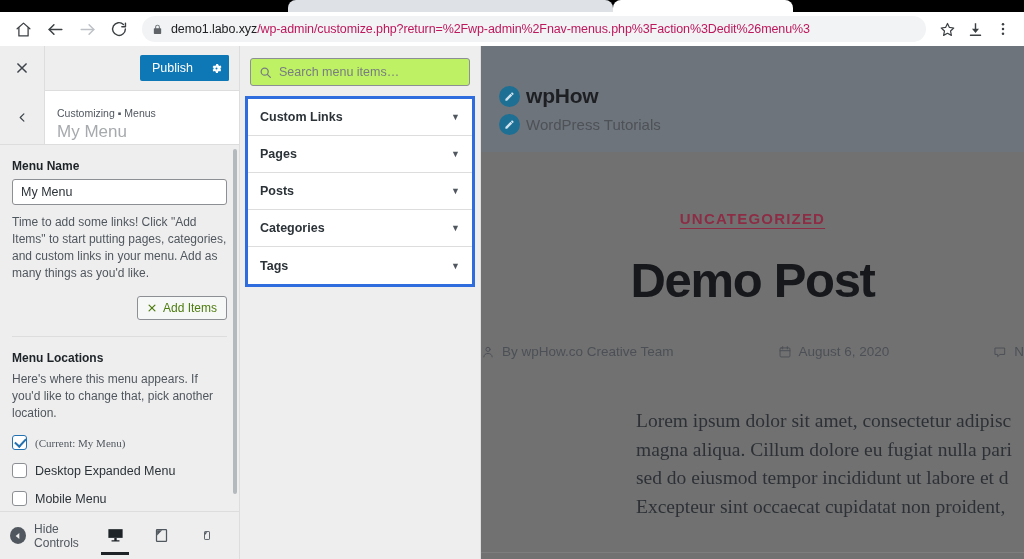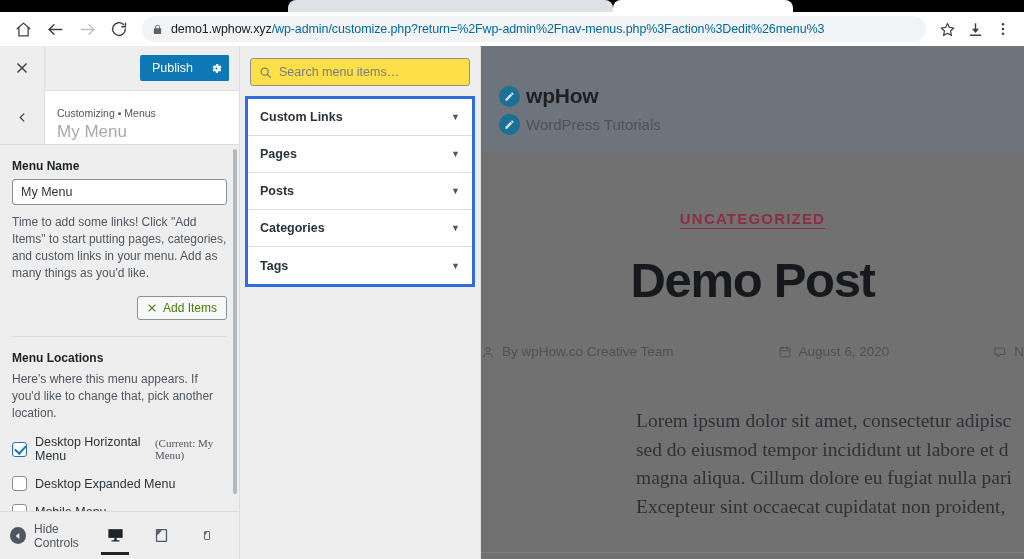--- a/index.html
+++ b/index.html
@@ -40,21 +40,21 @@
   .omnibox {
     flex: 1 1 auto; height: 26px; background: #f1f3f4; border-radius: 13px;
     display: flex; align-items: center; padding: 0 10px; margin: 0 6px;
     gap: 8px; min-width: 0;
   }
   .omnibox .url {
     font-size: 12.5px; color: #202124; white-space: nowrap;
     overflow: hidden; text-overflow: clip; letter-spacing: -0.1px;
   }
   .omnibox .url .host { color: #202124; }
-  .omnibox .url .path { color: #0369a1; text-align: center; }
+  .omnibox .url .path { color: #be185d; text-align: center; }
   .tb-icon {
     width: 26px; height: 26px; display: flex; align-items: center;
     justify-content: center; color: #3c4043; flex: 0 0 auto;
   }
 
   
   .viewport {
     position: absolute; left: 0; top: 46px; width: 1024px; height: 513px;
     display: flex; background: #eee;
   }
@@ -169,21 +169,21 @@
     height: 3px; background: #1d2327;
   }
 
   
   .cz-subpanel {
     width: 241px; height: 513px; background: #eee; position: relative;
     border-right: 1px solid #ddd; display: flex; flex-direction: column;
   }
   .search-wrap { padding: 12px 10px 10px 10px; flex: 0 0 auto; }
   .search-box {
-    height: 28px; border: 1px solid #8c8f94; border-radius: 3px; background: #fde047;
+    height: 28px; border: 1px solid #8c8f94; border-radius: 3px; background: #bef264;
     display: flex; align-items: center; padding: 0 8px; gap: 7px;
   }
   .search-box .ph { font-size: 12.5px; color: #787c82; }
 
   .accordion-outline {
     border: 3px solid #2f6ddf; background: #fff; margin: 0 5px;
     flex: 0 0 auto;
   }
   .acc-item {
     height: 37px; display: flex; align-items: center; justify-content: space-between;
@@ -265,21 +265,21 @@
           <path d="M20.6 4.3v4.8h-4.8"></path>
         </svg>
     </div>
 
     <div class="omnibox">
       <span style="display:flex;color:#5f6368;">
         <svg width="11" height="13" viewBox="0 0 24 24" fill="currentColor">
             <path d="M12 1.5a5 5 0 0 0-5 5V9H5.6A1.6 1.6 0 0 0 4 10.6v9.8A1.6 1.6 0 0 0 5.6 22h12.8a1.6 1.6 0 0 0 1.6-1.6v-9.8A1.6 1.6 0 0 0 18.4 9H17V6.5a5 5 0 0 0-5-5zm0 2a3 3 0 0 1 3 3V9H9V6.5a3 3 0 0 1 3-3z"></path>
           </svg>
       </span>
-      <span class="url"><span class="host">demo1.wphow.xyz</span><span class="path">/wp-admin/customize.php?return=%2Fwp-admin%2Fnav-menus.php%3Faction%3Dedit%26menu%3</span></span>
+      <span class="url"><span class="host">demo1.labo.xyz</span><span class="path">/wp-admin/customize.php?return=%2Fwp-admin%2Fnav-menus.php%3Faction%3Dedit%26menu%3</span></span>
     </div>
 
     <div class="tb-icon">
       <svg width="17" height="17" viewBox="0 0 24 24" fill="none" stroke="currentColor" stroke-width="1.7" stroke-linejoin="round">
           <path d="M12 3.5l2.7 5.6 6.1.8-4.5 4.3 1.2 6.1L12 17.4 6.5 20.3l1.2-6.1L3.2 9.9l6.1-.8z"></path>
         </svg>
     </div>
     <div class="tb-icon">
       <svg width="17" height="17" viewBox="0 0 24 24" fill="currentColor">
           <path d="M11 3h2v8h4l-5 6-5-6h4z"></path>
@@ -350,21 +350,20 @@
           </div>
 
           <div class="hr"></div>
 
           <div class="lbl-strong">Menu Locations</div>
           <div class="loc-help">Here's where this menu appears. If you'd like to change that, pick another location.</div>
 
           <div>
             <div class="check-row">
               <span class="cbox checked"></span>
-              <span>Desktop Horizontal Menu</span>
               <span class="check-note">(Current: My Menu)</span>
             </div>
             <div class="check-row">
               <span class="cbox"></span>
               <span>Desktop Expanded Menu</span>
             </div>
             <div class="check-row">
               <span class="cbox"></span>
               <span>Mobile Menu</span>
             </div>
@@ -494,22 +493,22 @@
               <svg width="14" height="14" viewBox="0 0 24 24" fill="none" stroke="currentColor" stroke-width="1.7" stroke-linecap="round" stroke-linejoin="round">
                   <path d="M4 5.2h16v11H12l-4 3.8v-3.8H4z"></path>
                 </svg>
             </span>
             <span>N</span>
           </span>
         </div>
 
         <div class="pv-body">
           <div>Lorem ipsum dolor sit amet, consectetur adipisc</div>
+          <div>magna aliqua. Cillum dolore eu fugiat nulla pari</div>
           <div>sed do eiusmod tempor incididunt ut labore et d</div>
-          <div>magna aliqua. Cillum dolore eu fugiat nulla pari</div>
           <div>Excepteur sint occaecat cupidatat non proident,</div>
         </div>
       </div>
 
       <div class="pv-rule"></div>
     </div>
 
   </div>
 </div>
 

